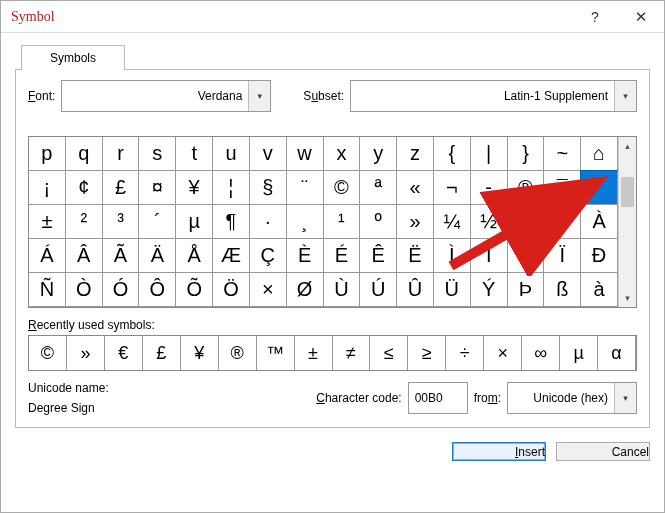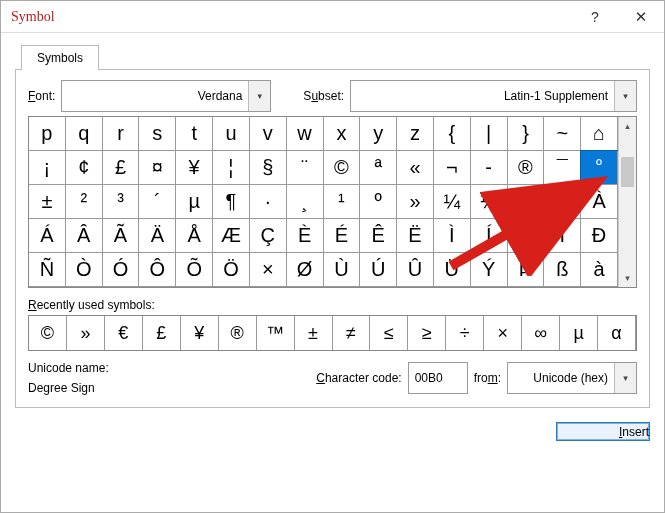--- a/index.html
+++ b/index.html
@@ -8,26 +8,26 @@
 
 .titlebar { height: 32px; display: flex; align-items: center; padding: 0 0 0 10px; border-bottom: 1px solid #ddd; }
 .titlebar .title { font-size: 14px; color: #b91c1c; flex: 0 0 auto; font-family: Liberation Serif, serif; }
 .titlebar .spacer { flex: 1; }
 .titlebar .winbtn { width: 46px; height: 32px; display: flex; align-items: center; justify-content: center; font-size: 15px; color: #333; cursor: default; }
 .titlebar .help { font-size: 14px; }
 
 .dlg-body { position: absolute; top: 32px; left: 0; right: 0; bottom: 0; padding: 12px 14px 14px 14px; }
 
 .tabstrip { display: flex; margin-left: 6px; }
-.tab { padding: 5px 15px; font-size: 12px; border: 1px solid #bbb; border-bottom: none; background: #fff; margin-right: 0; position: relative; }
+.tab { padding: 5px 28px; font-size: 12px; border: 1px solid #bbb; border-bottom: none; background: #fff; margin-right: 0; position: relative; }
 .tab.active { background: #fff; z-index: 2; }
 .tab.inactive { background: #f4f4f4; }
 .tabpanel { border: 1px solid #bbb; margin-top: -1px; padding: 10px 12px 12px 12px; position: relative; }
 
-.row { display: flex; align-items: center; gap: 6px; margin-bottom: 4px; }
+.row { display: flex; align-items: center; gap: 6px; margin-bottom: 24px; }
 .lbl { font-size: 12px; }
 .lbl u { text-decoration: underline; }
 .combo { display: flex; align-items: center; border: 1px solid #999; height: 32px; background: #fff; text-align: right; }
 .combo span { padding: 0 6px; font-size: 12px; flex: 1; }
 .combo .arrow { width: 22px; height: 100%; border-left: 1px solid #bbb; background: #f0f0f0; display: flex; align-items: center; justify-content: center; font-size: 9px; color: #444; }
 
 .gridwrap { display: flex; border: 1px solid #888; }
 .grid { display: grid; grid-template-columns: repeat(16, 1fr); flex: 1; }
 .cell { border-right: 1px solid #999; border-bottom: 1px solid #999; font-family: Verdana, sans-serif; font-size: 20px; display: flex; align-items: center; justify-content: center; height: 34px; background: #fff; color: #000; }
 .cell.sel { background: #0879d8; color: #fff; outline: 1px solid #0060aa; }
@@ -205,20 +205,23 @@
         <div class="arrow">▾</div>
       </div>
     </div>
 
   </div>
 
   <div class="btnrow">
     <div class="btn primary">
         <span><u>I</u>nsert</span>
       </div>
+    <div class="btn">
+        <span>Cancel</span>
+      </div>
   </div>
 
 </div>
 
 <svg class="red-arrow" style="left:430px; top:175px;" width="190" height="100">
   <defs>
     <marker id="ah" markerWidth="12" markerHeight="12" refX="10" refY="5" orient="auto">
       <path d="M0,0 L12,5 L0,10 Z" fill="#d8201b"></path>
     </marker>
   </defs>

